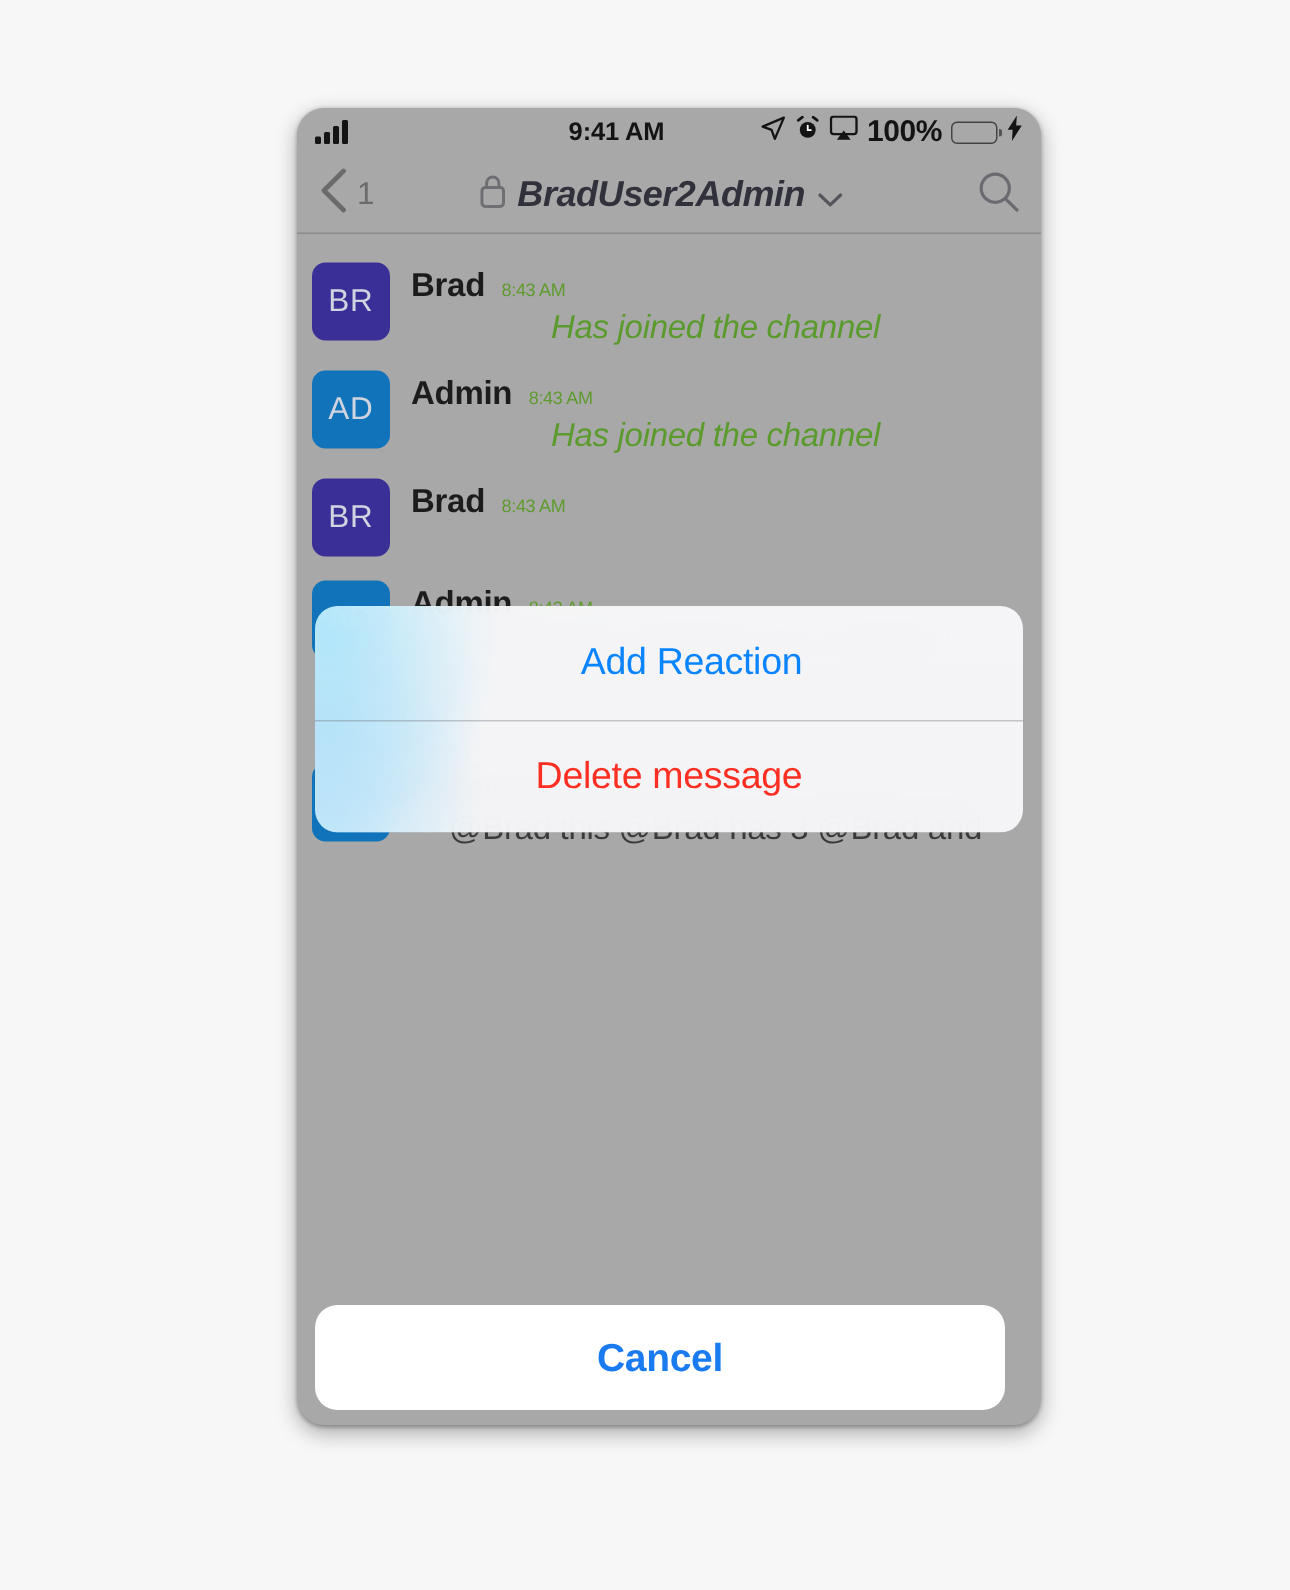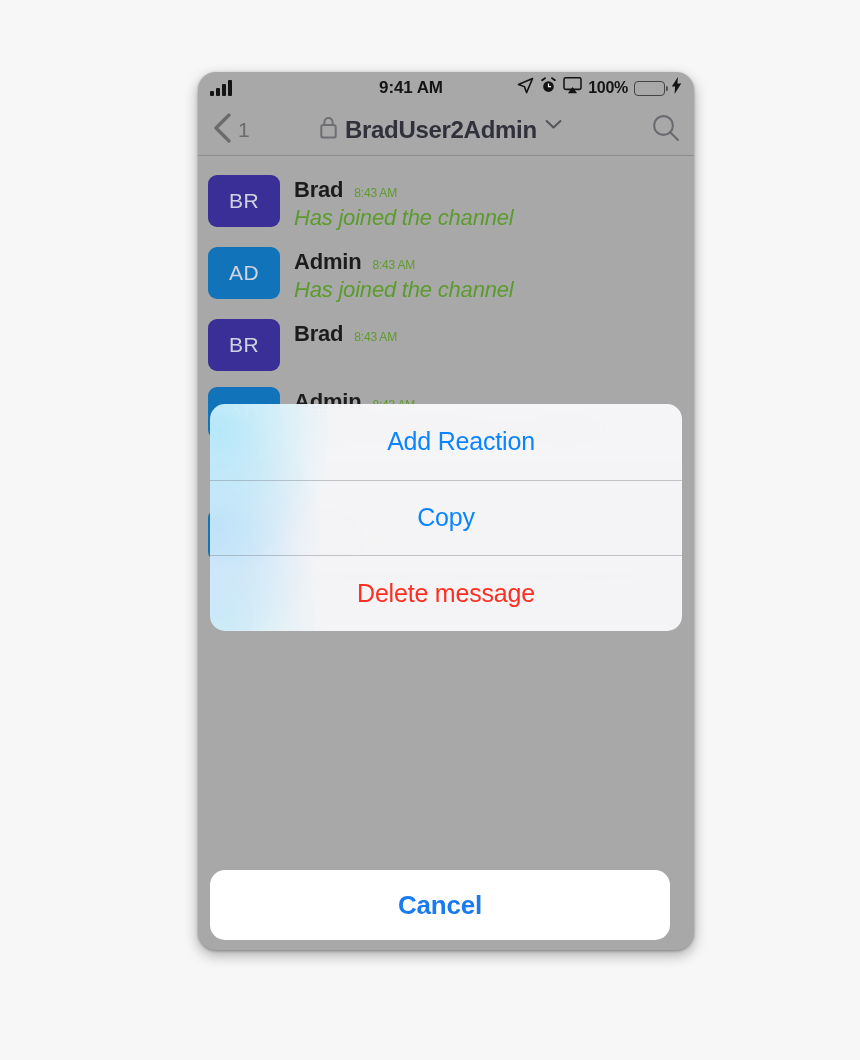--- a/index.html
+++ b/index.html
@@ -62,21 +62,21 @@
     color: #141414;
   }
   .sb-right {
     width: 190px;
     display: flex;
     align-items: center;
     justify-content: flex-end;
     gap: 6px;
     color: #141414;
   }
-  .sb-pct { font-size: 16px; font-weight: bold; letter-spacing: -0.3px; }
+  .sb-pct { font-size: 20px; font-weight: bold; letter-spacing: -0.3px; }
   .batt {
     position: relative;
     width: 31px; height: 15px;
     border: 1.6px solid #444;
     border-radius: 4px;
     padding: 1.5px;
   }
   .batt .fill { width: 100%; height: 100%; background: #22dd7a; border-radius: 2px; }
   .batt::after {
     content: "";
@@ -96,24 +96,25 @@
     display: flex;
     align-items: center;
     padding: 0 14px;
     border-bottom: 1px solid rgba(90,90,90,0.35);
   }
   .nav-back { display: flex; align-items: center; gap: 6px; }
   .nav-badge { font-size: 21px; color: #6b6b6b; }
   .nav-title-wrap {
     flex: 1;
     display: flex;
-    align-items: flex-start;
+    align-items: flex-end;
     justify-content: center;
     gap: 8px;
     margin-left: -14px;
+    font-style: italic;
   }
   .nav-title {
     font-size: 24px;
     font-weight: bold;
     color: #30313a;
     letter-spacing: -0.3px;
   }
   .nav-right { width: 34px; display: flex; justify-content: flex-end; }
 
   
@@ -124,31 +125,31 @@
     bottom: 0;
     padding-top: 10px;
   }
   .msg {
     display: flex;
     padding: 8px 14px 8px 10px;
     gap: 14px;
     align-items: flex-start;
   }
   .avatar {
-    width: 72px; height: 52px;
+    width: 52px; height: 52px;
     border-radius: 9px;
     flex: none;
     display: flex;
     align-items: center;
     justify-content: center;
     color: #cfd4e0;
     font-size: 21px;
     letter-spacing: 0.5px;
   }
-  .msg-body { flex: 1; min-width: 0; padding-top: 2px; }
+  .msg-body { flex: 1; min-width: 0; padding-top: 2px; text-align: center; }
   .msg-head { display: flex; align-items: baseline; gap: 11px; }
   .msg-author { font-size: 22px; font-weight: bold; color: #1c1c1c; letter-spacing: -0.2px; }
   .msg-time { font-size: 12px; color: #5f9b2f; letter-spacing: -0.2px; }
   .msg-text { font-size: 22px; color: #3a3a3a; margin-top: 2px; letter-spacing: -0.2px; }
   .msg-text.joined { color: #5b9b2d; font-style: italic; }
 
   
   #sheet {
     position: absolute;
     left: 12px;
@@ -326,20 +327,19 @@
             <span class="msg-time">8:43 AM</span>
           </div>
           <div class="msg-text">@Brad this @Brad has 3 @Brad and</div>
         </div>
       </div>
 
     </div>
 
     <div id="sheet">
       <div class="sheet-item">Add Reaction</div>
-      <div class="sheet-item">Copy</div>
       <div class="sheet-item destructive">Delete message</div>
     </div>
 
     <div id="cancel">Cancel</div>
 
   </div>
 </div>
 
 </body></html>

